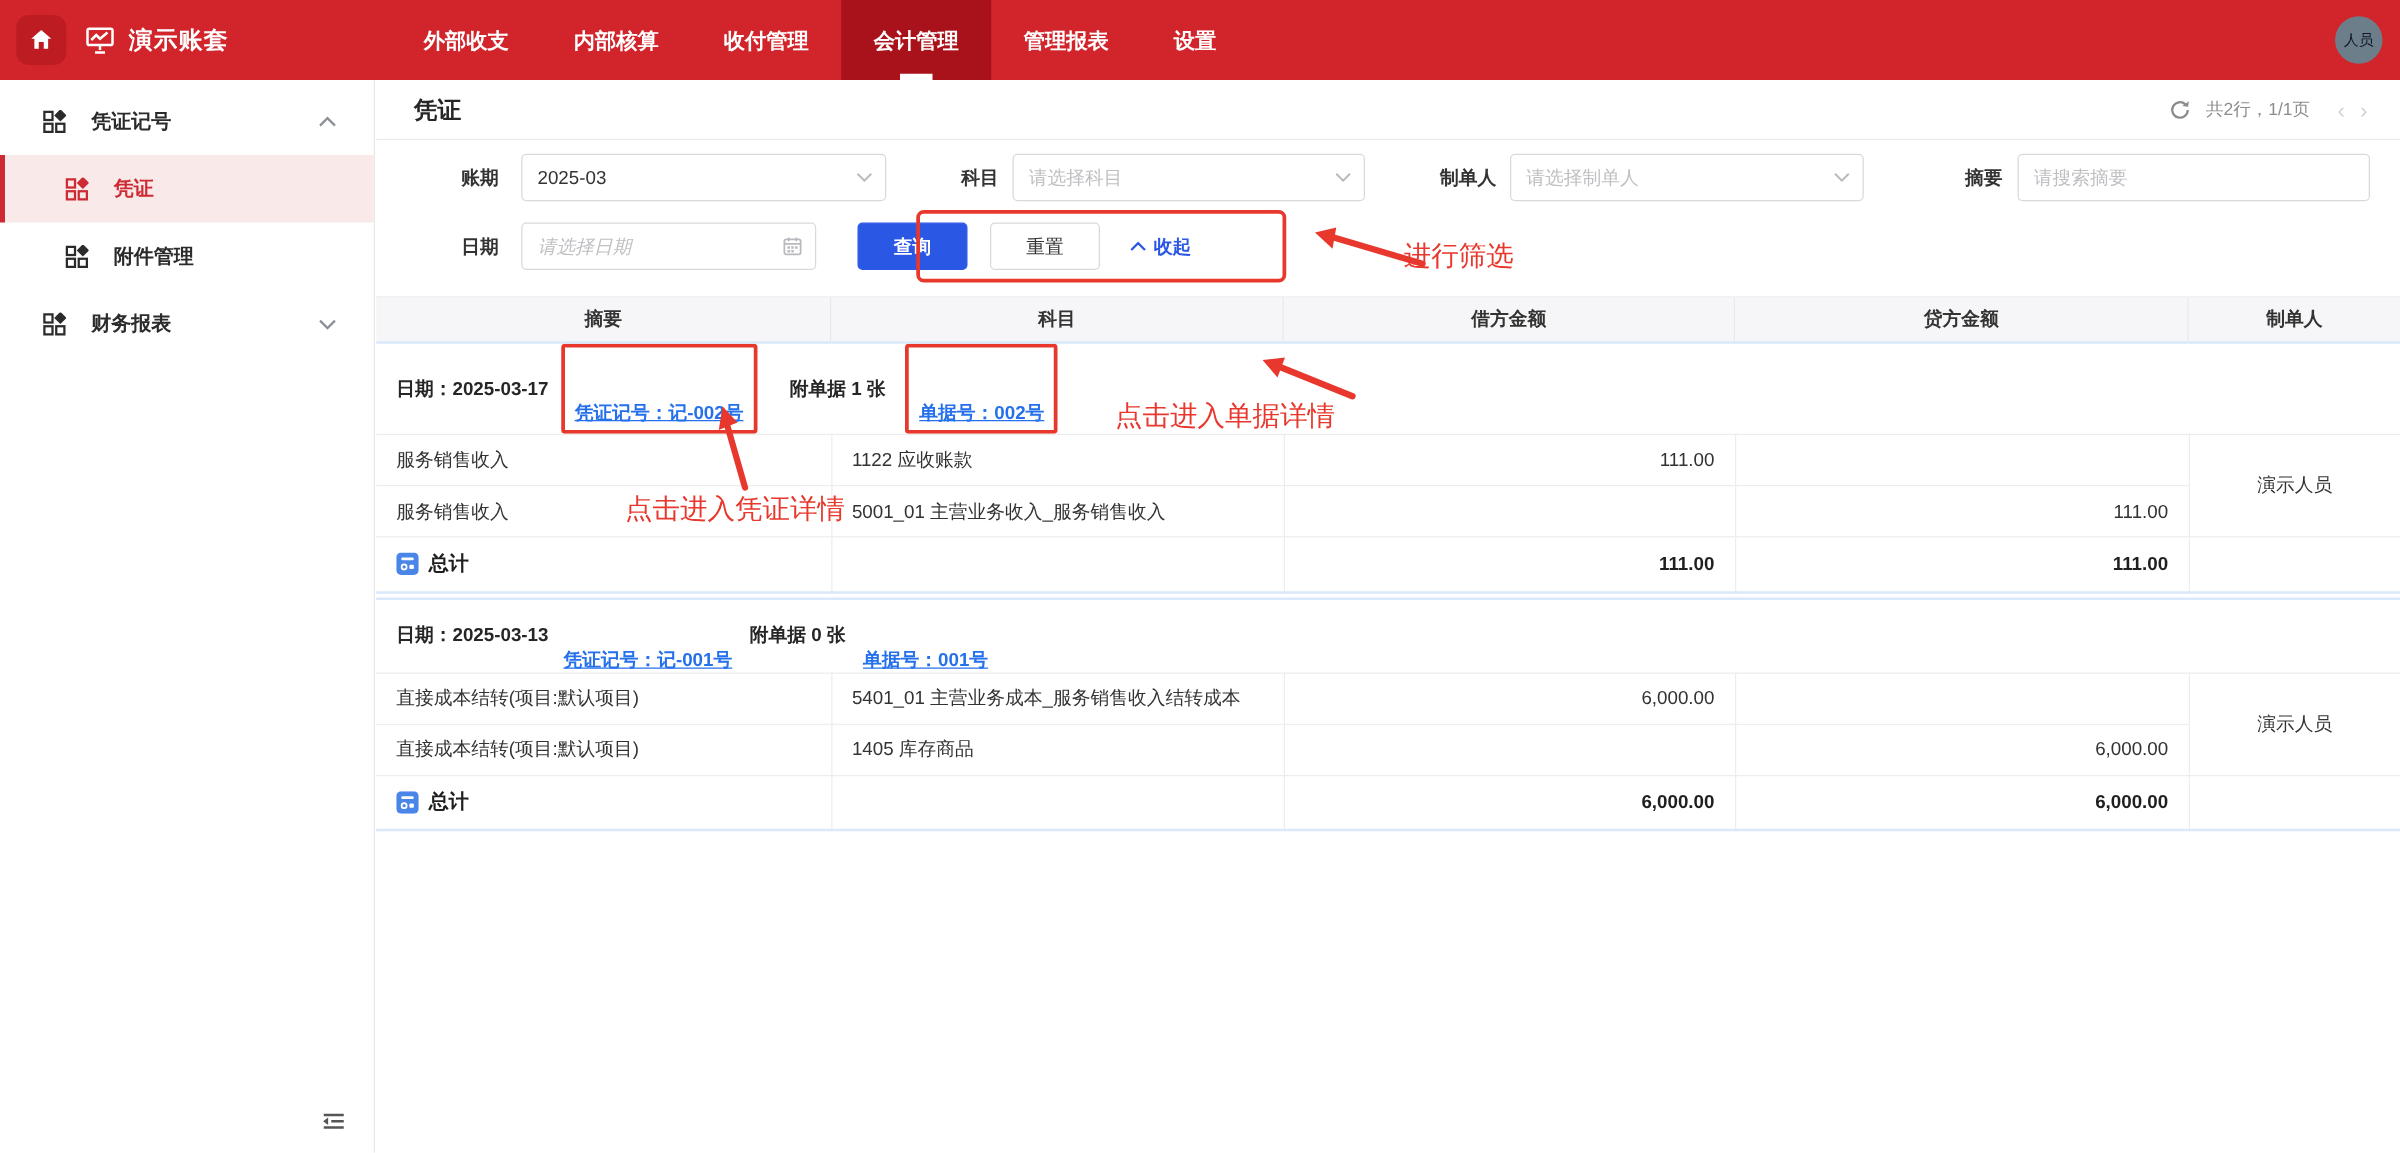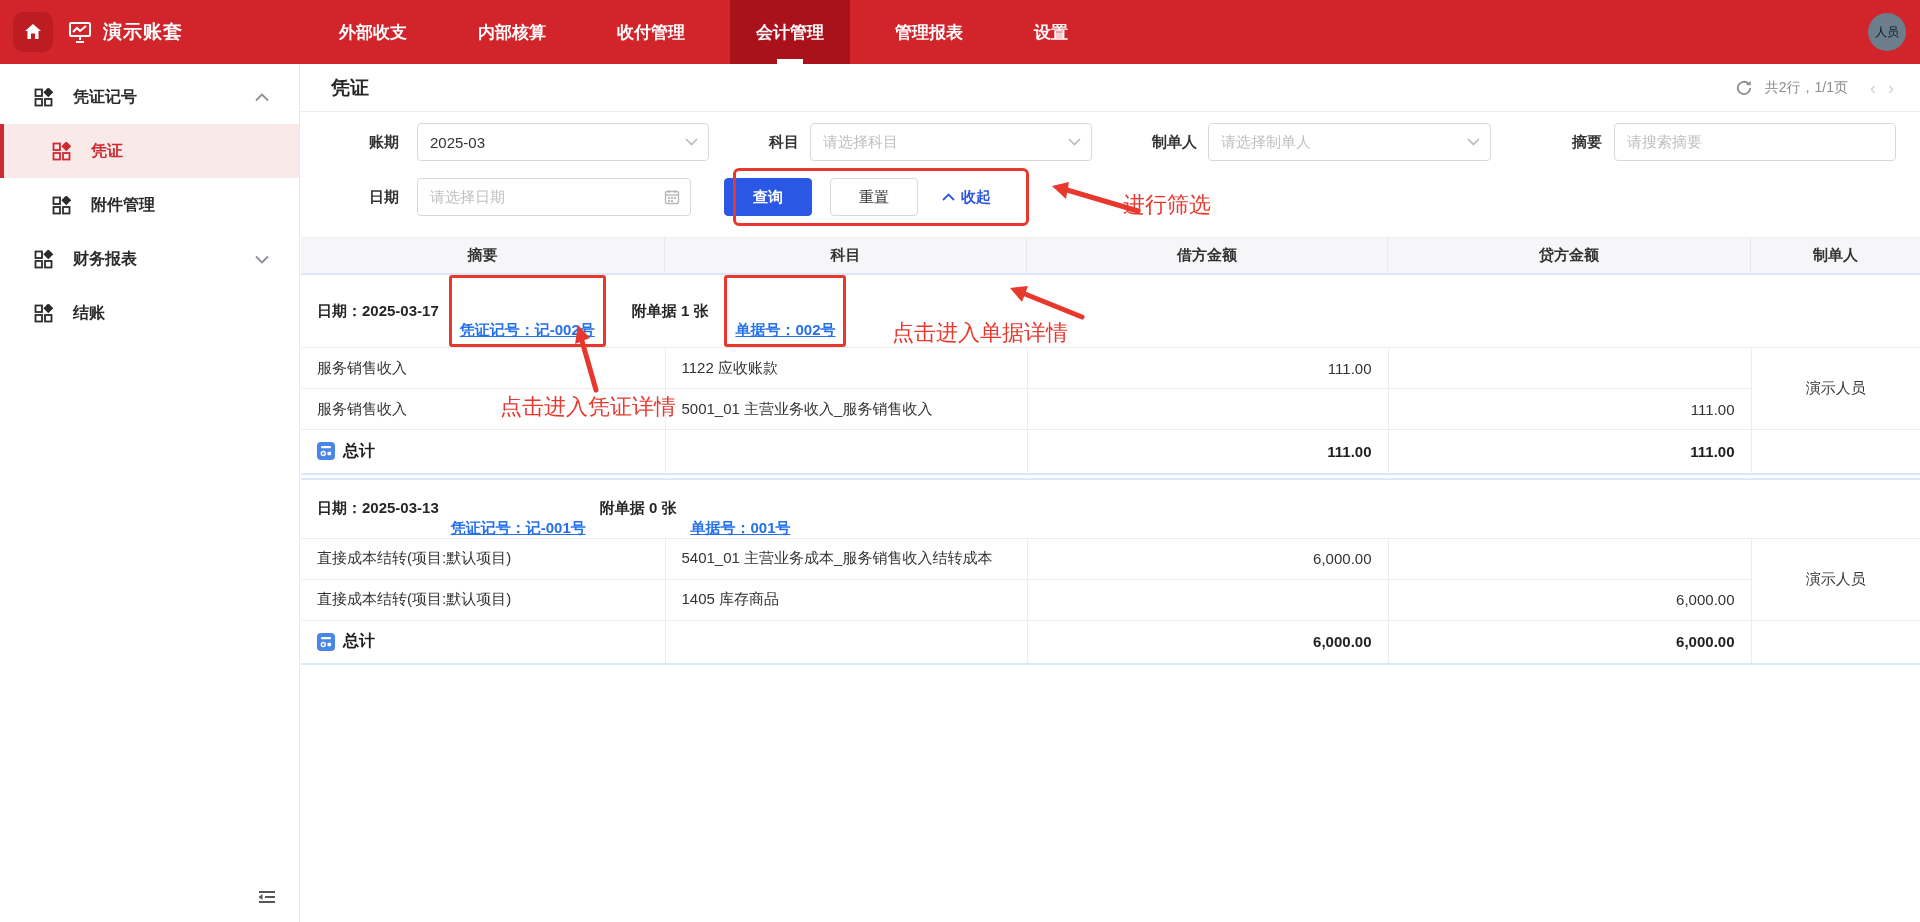--- a/index.html
+++ b/index.html
@@ -11,21 +11,21 @@
   *{box-sizing:border-box;margin:0;padding:0;}
   html,body{width:1920px;height:922px;}
   body{font-family:"Liberation Sans","DejaVu Sans",sans-serif;background:#fff;color:#333;overflow:hidden;position:relative;}
 
   
   .topbar{position:absolute;left:0;top:0;width:1920px;height:64px;background:var(--topbar-red);display:flex;align-items:center;}
   .home-btn{width:40px;height:40px;margin-left:13px;border-radius:10px;background:var(--home-btn);display:flex;align-items:center;justify-content:center;cursor:pointer;}
   .brand{display:flex;align-items:center;margin-left:14px;}
   .brand svg{display:block;}
   .brand-name{color:#fff;font-size:19px;font-weight:700;margin-left:10px;letter-spacing:1px;}
-  .nav{display:flex;height:64px;margin-left:130px;gap:19px;}
+  .nav{display:flex;height:64px;margin-left:130px;}
   .nav-item{position:relative;height:64px;display:flex;align-items:center;padding:0 26px;color:#fff;font-size:17px;font-weight:700;cursor:pointer;}
   .nav-item.active{background:var(--topbar-active);}
   .nav-item.active::after{content:"";position:absolute;left:50%;bottom:0;transform:translateX(-50%);width:26px;height:5px;background:#fff;}
   .avatar{position:absolute;right:14px;top:13px;width:38px;height:38px;border-radius:50%;background:var(--avatar-bg);color:#0f172a;font-size:12px;display:flex;align-items:center;justify-content:center;cursor:pointer;}
 
   
   .sidebar{position:absolute;left:0;top:64px;width:300px;height:858px;background:#fff;border-right:1px solid #E8E8E8;padding-top:6px;}
   .side-item{position:relative;height:54px;display:flex;align-items:center;font-size:16px;font-weight:600;color:#2b2b2b;cursor:pointer;}
   .side-item .s-icon{margin-left:34px;display:flex;}
   .side-item.lvl2 .s-icon{margin-left:52px;}
@@ -48,21 +48,21 @@
   .filters{position:relative;height:125px;}
   .f-row{display:flex;align-items:center;height:38px;}
   .f-row.r1{padding-top:11px;height:49px;}
   .f-row.r2{margin-top:17px;}
   .f-label{font-size:15px;font-weight:700;color:#333;text-align:right;flex:none;}
   .w98{width:98px;margin-right:18px;padding-left:41px;} .w90{width:90px;margin-right:11px;}
   .w105{width:105px;margin-right:11px;} .w111{width:111px;margin-right:12px;}
   .f-box{height:38px;border:1px solid #D9D9D9;border-radius:4px;background:#fff;display:flex;align-items:center;padding:0 12px;font-size:15px;flex:none;cursor:pointer;position:relative;}
   .f-box .val{color:#333;} .f-box .ph{color:#C0C0C4;}
   .f-box .box-icon{position:absolute;right:10px;color:#B9B9BE;display:flex;}
-  .sel1{width:292px;} .sel2{width:282px;} .sel3{width:283px;} .inp1{width:282px;} .date1{width:274px;}
+  .sel1{width:292px;} .sel2{width:282px;} .sel3{width:283px;} .inp1{width:282px;} .date1{width:236px;font-style:italic;}
   .btn{height:38px;border-radius:4px;font-size:15px;display:flex;align-items:center;justify-content:center;cursor:pointer;flex:none;}
   .btn-query{width:88px;margin-left:33px;background:var(--accent-blue);color:#fff;font-weight:600;border:1px solid var(--accent-blue);}
   .btn-reset{width:88px;margin-left:18px;background:#fff;color:#333;border:1px solid #D9D9D9;}
   .link-collapse{margin-left:24px;color:var(--accent-blue);font-size:15px;font-weight:600;display:flex;align-items:center;cursor:pointer;}
   .link-collapse svg{margin-right:6px;}
 
   
   .thead{display:grid;grid-template-columns:364px 362px 361px 363px 169px;height:36px;background:var(--header-bg);border-top:1px solid #EFEFEF;}
   .th{display:flex;align-items:center;justify-content:center;font-size:15px;font-weight:600;color:#333;border-right:1px solid #E9E9E9;}
   .th:last-child{border-right:none;}
@@ -167,31 +167,20 @@
           <rect x="10.8" y="0.8" width="7" height="7" fill="currentColor" transform="rotate(45 14.3 4.3)"></rect>
         </svg>
     </span>
     <span class="s-label">财务报表</span>
     <span class="s-chev">
         <svg width="14" height="9" viewBox="0 0 14 9">
           <polyline points="1,1.5 7,7.5 13,1.5" fill="none" stroke="currentColor" stroke-width="1.8"></polyline>
         </svg>
       </span>
   </div>
-  <div class="side-item">
-    <span class="s-icon">
-      <svg width="19" height="19" viewBox="0 0 19 19">
-          <rect x="1.5" y="1.5" width="6.5" height="6.5" fill="none" stroke="currentColor" stroke-width="1.8"></rect>
-          <rect x="1.5" y="11" width="6.5" height="6.5" fill="none" stroke="currentColor" stroke-width="1.8"></rect>
-          <rect x="11" y="11" width="6.5" height="6.5" fill="none" stroke="currentColor" stroke-width="1.8"></rect>
-          <rect x="10.8" y="0.8" width="7" height="7" fill="currentColor" transform="rotate(45 14.3 4.3)"></rect>
-        </svg>
-    </span>
-    <span class="s-label">结账</span>
-  </div>
   <div class="collapse-btn">
     <svg width="22" height="22" viewBox="0 0 22 22">
         <line x1="3" y1="6" x2="19" y2="6" stroke="currentColor" stroke-width="2"></line>
         <line x1="9" y1="11" x2="19" y2="11" stroke="currentColor" stroke-width="2"></line>
         <line x1="3" y1="16" x2="19" y2="16" stroke="currentColor" stroke-width="2"></line>
         <polygon points="6.5,8 2.5,11 6.5,14" fill="currentColor"></polygon>
       </svg>
   </div>
 </div>
 

